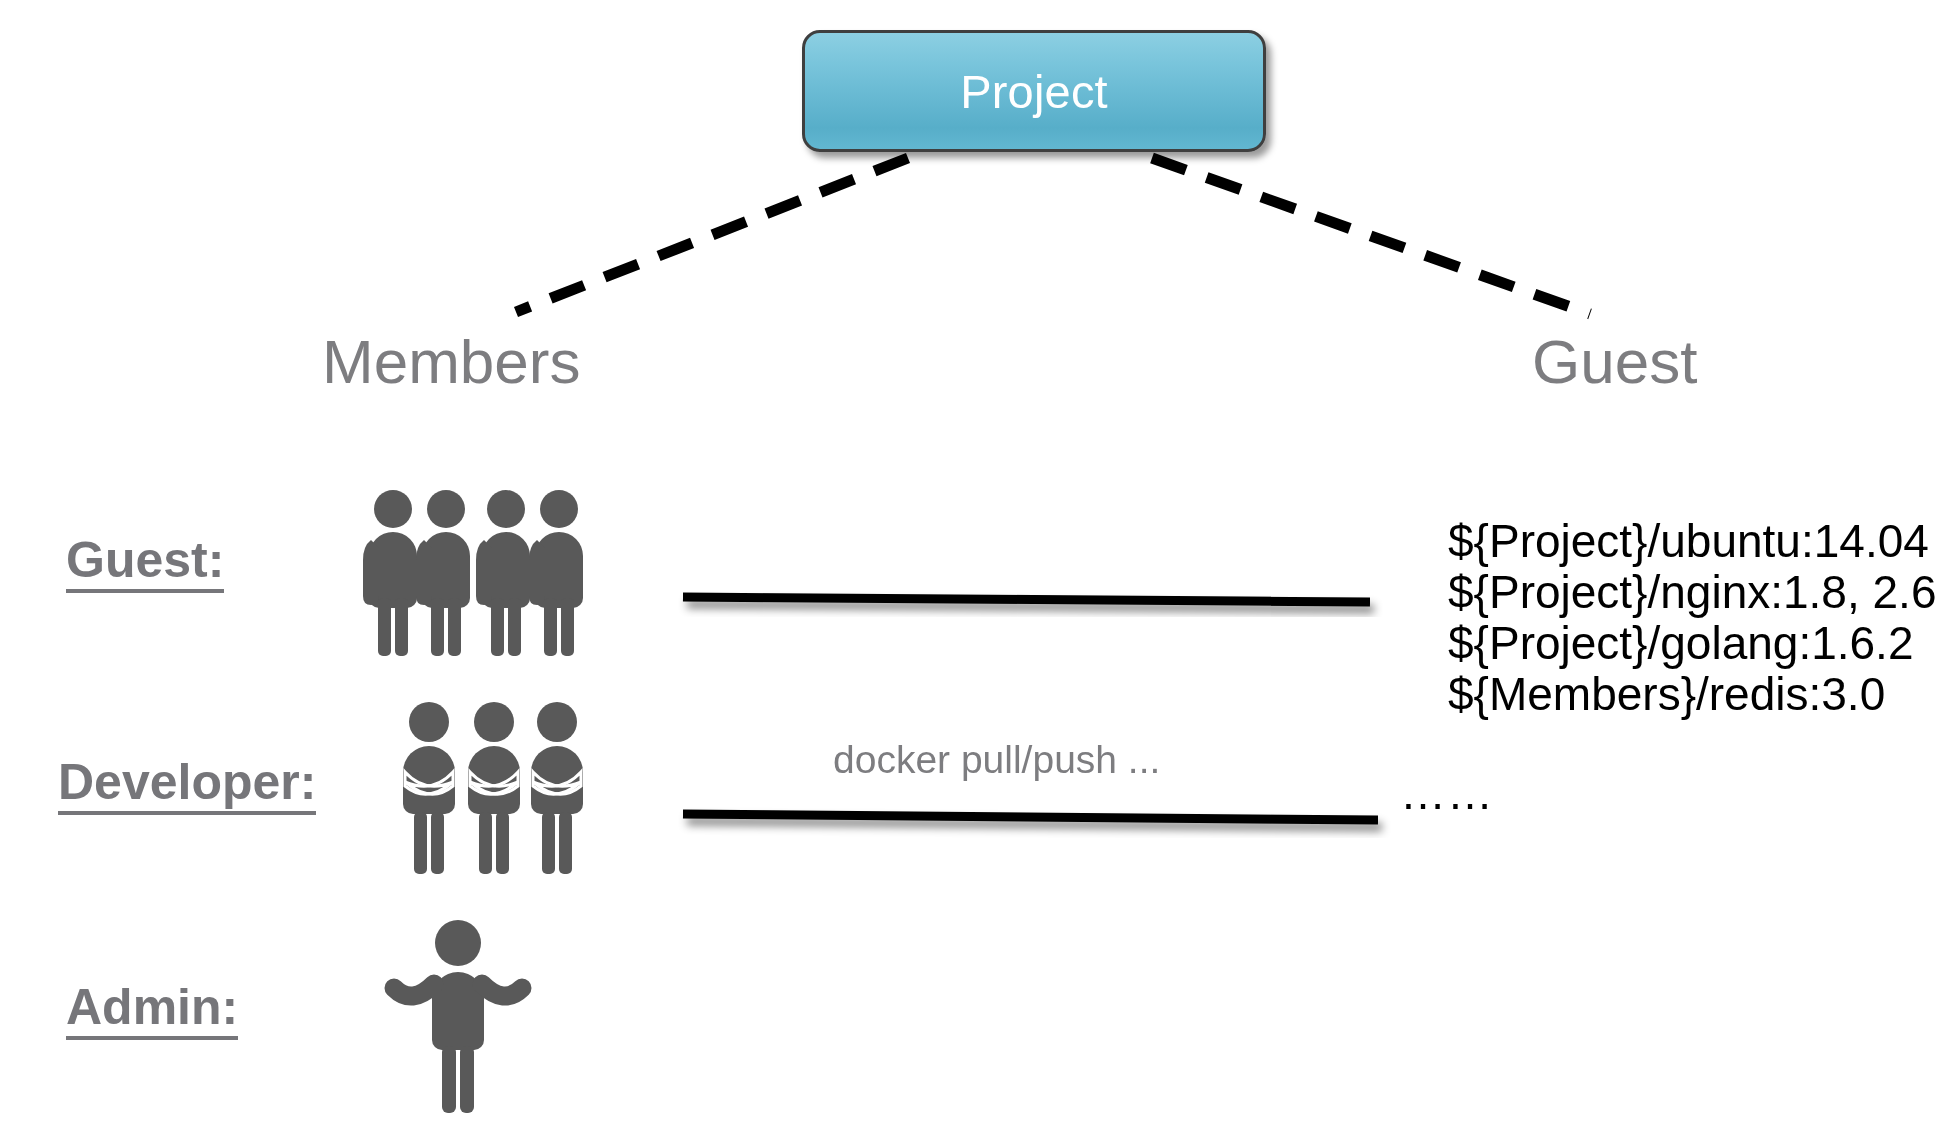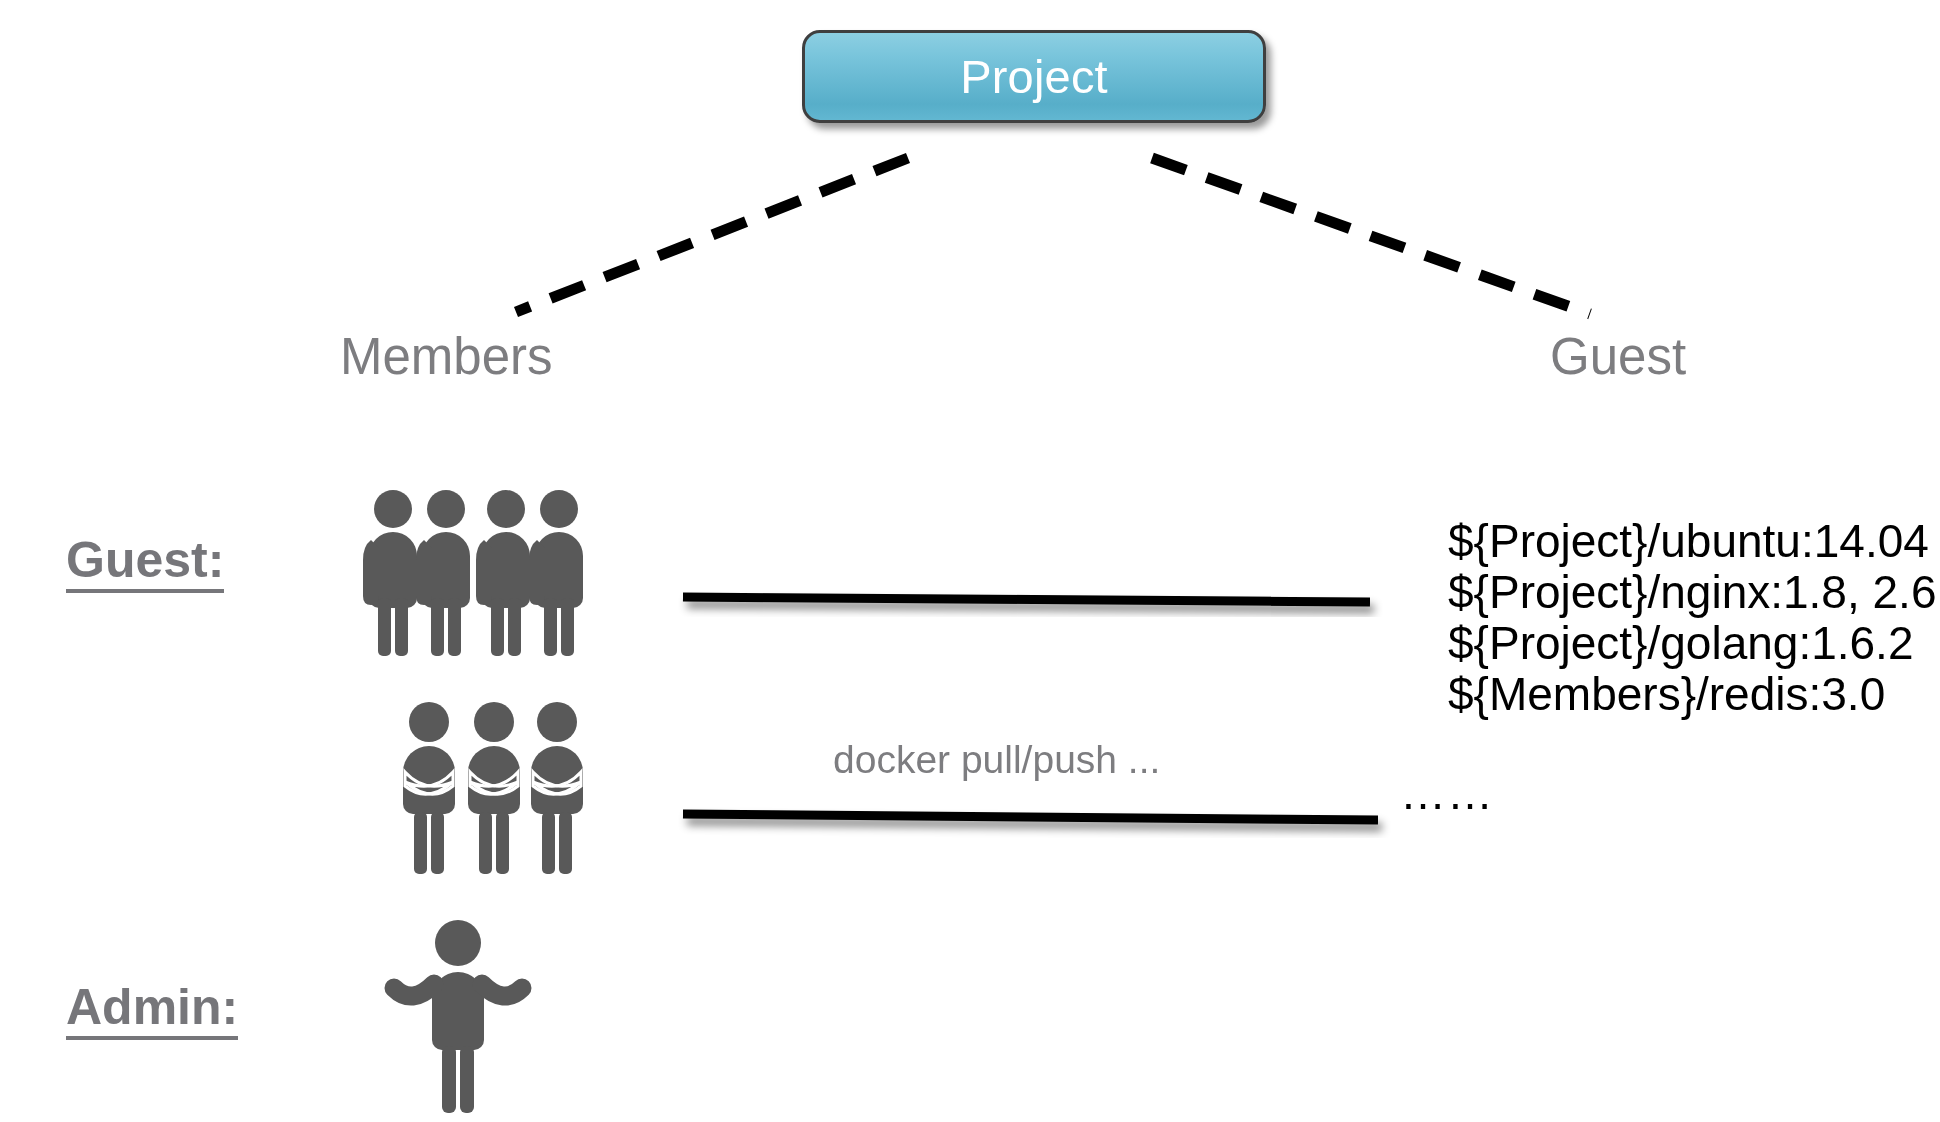--- a/index.html
+++ b/index.html
@@ -19,21 +19,21 @@
     background: #ffffff;
     overflow: hidden;
   }
 
   
   .project-box {
     position: absolute;
     left: 802px;
     top: 30px;
     width: 464px;
-    height: 93px;
+    height: 122px;
     box-sizing: border-box;
     border-radius: 18px;
     border: 3px solid #3f3f3f;
     background: linear-gradient(to bottom,
                 #8ccfe2 0%,
                 #78c4db 28%,
                 #63b6d0 62%,
                 #57aec9 82%,
                 #62b7d1 100%);
     box-shadow: 5px 6px 7px rgba(0,0,0,0.40);
@@ -56,24 +56,23 @@
     top: 0;
     width: 1940px;
     height: 1122px;
     pointer-events: none;
   }
 
   
   .col-heading {
     position: absolute;
     color: #7d7d80;
-    font-size: 51px;
-    line-height: 1;
-    white-space: nowrap;
-    margin-left: 18px;
+    font-size: 62px;
+    line-height: 1;
+    white-space: nowrap;
   }
   .col-heading.members { left: 322px; top: 331px; }
   .col-heading.images  { left: 1532px; top: 331px; }
 
   
   .role-label {
     position: absolute;
     color: #76767a;
     font-size: 50px;
     line-height: 1;
@@ -138,20 +137,21 @@
 
   <svg class="connectors" viewBox="0 0 1940 1122" width="1940" height="1122">
     <line x1="908" y1="158" x2="516" y2="312" stroke="#000000" stroke-width="11" stroke-dasharray="36 22" stroke-linecap="butt"></line>
     <line x1="1152" y1="158" x2="1590" y2="314" stroke="#000000" stroke-width="11" stroke-dasharray="36 22" stroke-linecap="butt"></line>
   </svg>
 
   <div class="col-heading members">Members</div>
   <div class="col-heading images">Guest</div>
 
   <div class="role-label guest">Guest:</div>
+  <div class="role-label developer">Developer:</div>
   <div class="role-label admin">Admin:</div>
 
   <div class="figure-group guests">
     <svg width="260" height="170" viewBox="0 0 260 170">
       <g fill="#595959">
 
         <g>
           <circle cx="33" cy="21" r="19"></circle>
           <path d="M33 44 h0 a24 24 0 0 1 24 24 v42 a10 10 0 0 1 -10 10 h-28 a10 10 0 0 1 -10 -10 v-42 a24 24 0 0 1 24 -24 z"></path>
           <path d="M11 52 q-8 6 -8 20 v36 q0 9 8 9 t8 -9 v-48 z"></path>

